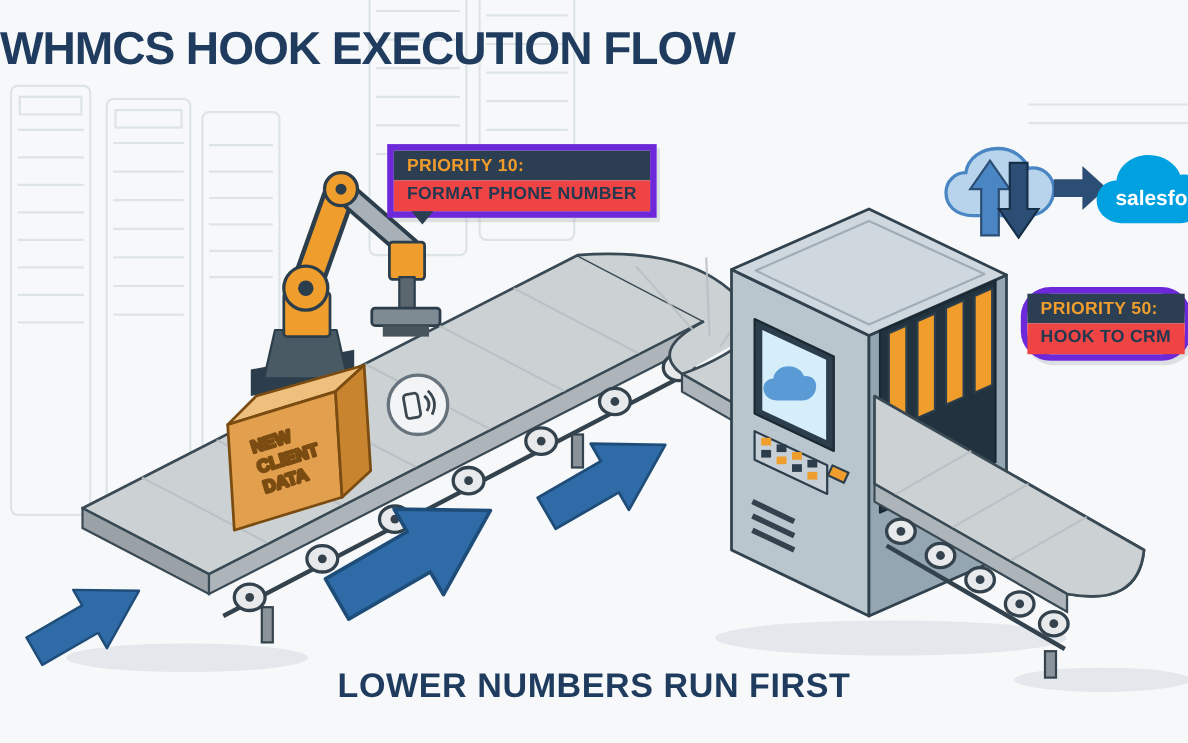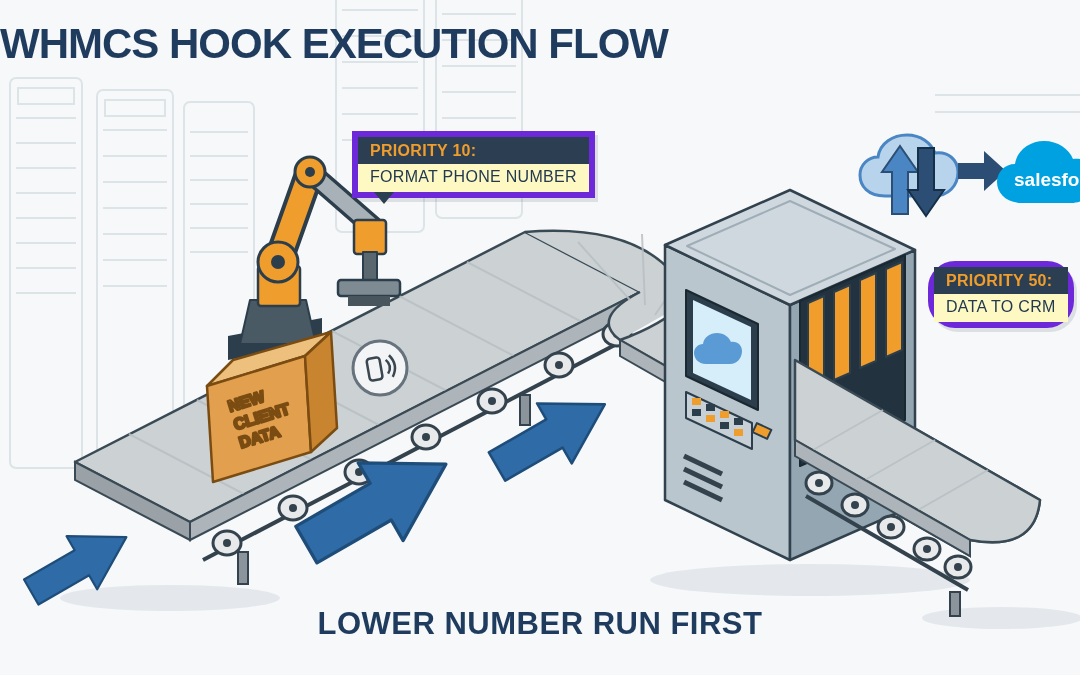--- a/index.html
+++ b/index.html
@@ -18,21 +18,21 @@
   }
   .label-card{
     position:absolute;border:6px solid #6d28d9;
     box-shadow:3px 4px 0 rgba(40,56,76,0.12);
   }
   .label-card .hd{
     background:#2b3e52;color:#f09d2c;font-weight:bold;font-size:16px;
     padding:5px 12px 4px;white-space:nowrap;letter-spacing:0.3px;
   }
   .label-card .bd{
-    background:#fef9c3;color:#223950;font-weight:normal;font-size:16px;
+    background:#ef4444;color:#223950;font-weight:bold;font-size:16px;
     padding:4px 12px 6px;white-space:nowrap;letter-spacing:0.3px;
   }
   .label-card .ptr{
     position:absolute;left:16px;top:100%;width:0;height:0;
     border-left:10px solid transparent;border-right:10px solid transparent;
     border-top:12px solid #2b3e52;
   }
   .p10{left:352px;top:131px;}
   .p50{left:928px;top:261px;border-radius:27px;}
 </style>
@@ -276,26 +276,26 @@
     <path fill="#2c4e74" stroke="#16304a" stroke-width="2" d="M926,216 L944,190 L934,190 L934,148 L918,148 L918,190 L908,190 Z"></path>
     <path fill="#2c4e74" d="M958,163 L984,163 L984,151 L1006,171 L984,191 L984,179 L958,179 Z"></path>
     <g>
       <path fill="#00A1E0" d="M1022,203 C1006,203 997,193 997,182 C997,172 1005,164 1015,164 C1017,150 1030,141 1044,141 C1058,141 1069,149 1073,159 C1086,157 1096,166 1096,178 C1096,192 1086,203 1071,203 Z"></path>
       <text x="1014" y="186" fill="#ffffff" font-family="Liberation Sans, sans-serif" font-size="19" font-weight="bold">salesfo</text>
     </g>
   </g>
 </svg>
 
 <div class="title">WHMCS HOOK EXECUTION FLOW</div>
-<div class="caption">LOWER NUMBER RUN FIRST</div>
+<div class="caption">LOWER NUMBERS RUN FIRST</div>
 
 <div class="label-card p10">
   <div class="hd">PRIORITY 10:</div>
   <div class="bd">FORMAT PHONE NUMBER</div>
   <div class="ptr"></div>
 </div>
 
 <div class="label-card p50">
   <div class="hd">PRIORITY 50:</div>
-  <div class="bd">DATA TO CRM</div>
+  <div class="bd">HOOK TO CRM</div>
 </div>
 
 </div>
 
 </body></html>

